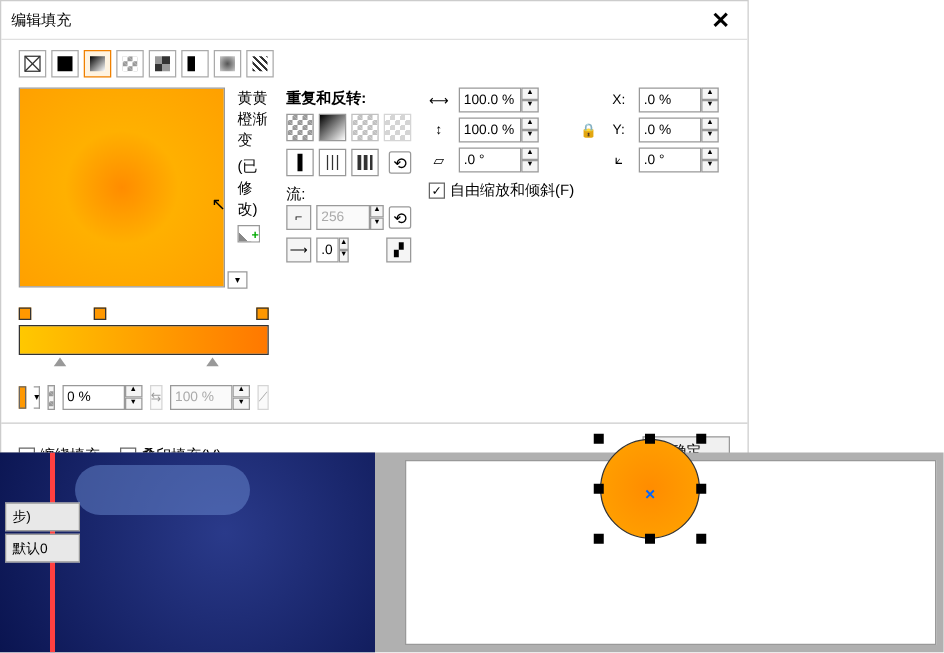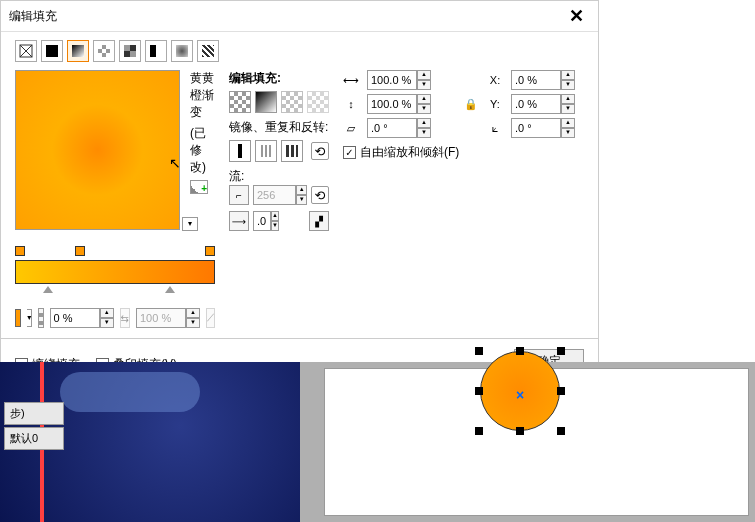--- a/index.html
+++ b/index.html
@@ -147,28 +147,27 @@
           <div class="spinner">
               <div class="up">▲</div>
               <div class="down">▼</div>
             </div>
         </div>
         <div class="sq-btn disabled">⟋</div>
       </div>
     </div>
 
     <div class="col-middle">
-      <div class="section-label">编辑填充:</div>
+      <div class="section-label">重复和反转:</div>
       <div class="mid-row" style="margin-top:4px">
         <div class="pattern-btn pattern-check"></div>
         <div class="pattern-btn" style="background:linear-gradient(135deg,#000,#fff)"></div>
         <div class="pattern-btn pattern-check" style="opacity:.6"></div>
         <div class="pattern-btn pattern-check" style="opacity:.4"></div>
       </div>
-      <div>镜像、重复和反转:</div>
       <div class="mid-row" style="margin-top:4px">
         <div class="pattern-btn">
             <div style="width:4px;height:14px;background:#000"></div>
           </div>
         <div class="pattern-btn">
             <svg width="14" height="14">
               <line x1="3" y1="1" x2="3" y2="13" stroke="#333"></line>
               <line x1="7" y1="1" x2="7" y2="13" stroke="#333"></line>
               <line x1="11" y1="1" x2="11" y2="13" stroke="#333"></line>
             </svg>

